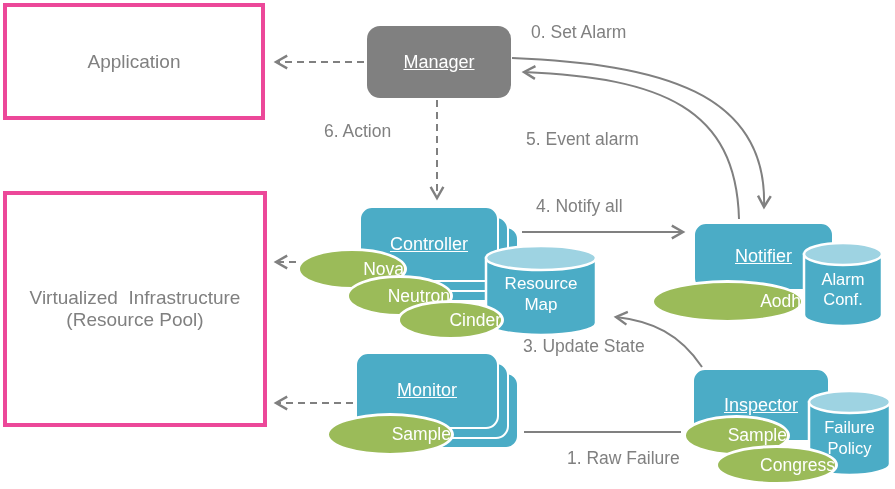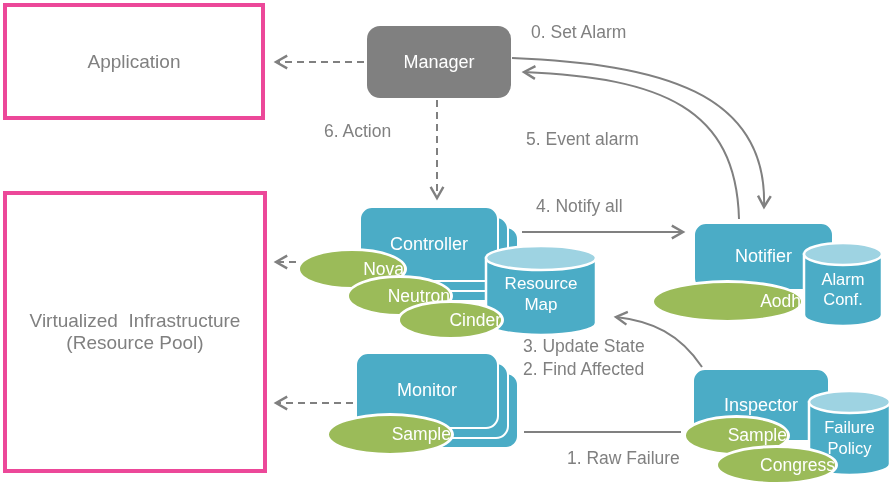--- a/index.html
+++ b/index.html
@@ -7,27 +7,27 @@
     position:relative;width:895px;height:489px;background:#fff;overflow:hidden;
     font-family:"Liberation Sans", sans-serif;
   }
   
   .outline-box{
     position:absolute;border:4px solid #ec4899;background:#fff;color:#808080;
     display:flex;align-items:center;justify-content:center;flex-direction:column;
     font-size:19px;text-align:center;box-sizing:border-box;
   }
   #app-box{left:3px;top:3px;width:262px;height:117px;}
-  #vi-box{left:3px;top:191px;width:264px;height:282px;}
+  #vi-box{left:3px;top:191px;width:264px;height:236px;}
   #vi-box .l1{white-space:pre-wrap;}
   
   .card{
     position:absolute;border-radius:13px;box-sizing:border-box;
     display:flex;align-items:center;justify-content:center;
-    color:#fff;font-size:18px;
+    color:#fff;font-size:18px;text-decoration:underline;
   }
   .teal{background:#4bacc6;border:2.5px solid #fff;}
   #manager{left:367px;top:26px;width:144px;height:72px;background:#808080;border:none;}
   #controller-b2{left:379px;top:226px;width:140px;height:76px;}
   #controller-b1{left:369px;top:216px;width:140px;height:76px;}
   #controller{left:359px;top:206px;width:140px;height:76px;}
   #monitor-b2{left:375px;top:372px;width:144px;height:77px;}
   #monitor-b1{left:365px;top:362px;width:144px;height:77px;}
   #monitor{left:355px;top:352px;width:144px;height:77px;}
   #notifier{left:693px;top:222px;width:141px;height:69px;}
@@ -157,21 +157,20 @@
   </div>
   <div class="gellipse" id="congress">
     <span>Congress</span>
   </div>
 
   <div class="flow-label" id="lbl-set-alarm">0. Set Alarm</div>
   <div class="flow-label" id="lbl-event-alarm">5. Event alarm</div>
   <div class="flow-label" id="lbl-action">6. Action</div>
   <div class="flow-label" id="lbl-notify-all">4. Notify all</div>
   <div class="flow-label" id="lbl-update-state">3. Update State</div>
-  <div class="flow-label" id="lbl-find-affected">2. Find Affected</div>
   <div class="flow-label" id="lbl-raw-failure">1. Raw Failure</div>
 
   <svg id="arrow-layer" width="895" height="489" viewBox="0 0 895 489">
     <defs>
       <marker id="arrow" viewBox="0 0 10 10" refX="8" refY="5" markerWidth="8" markerHeight="8" orient="auto">
         <path d="M1,1 L8,5 L1,9" fill="none" stroke="#808080" stroke-width="1.5"></path>
       </marker>
     </defs>
 
     <path d="M364,62 H276" fill="none" stroke="#808080" stroke-width="2" stroke-dasharray="7,5" marker-end="url(#arrow)"></path>

